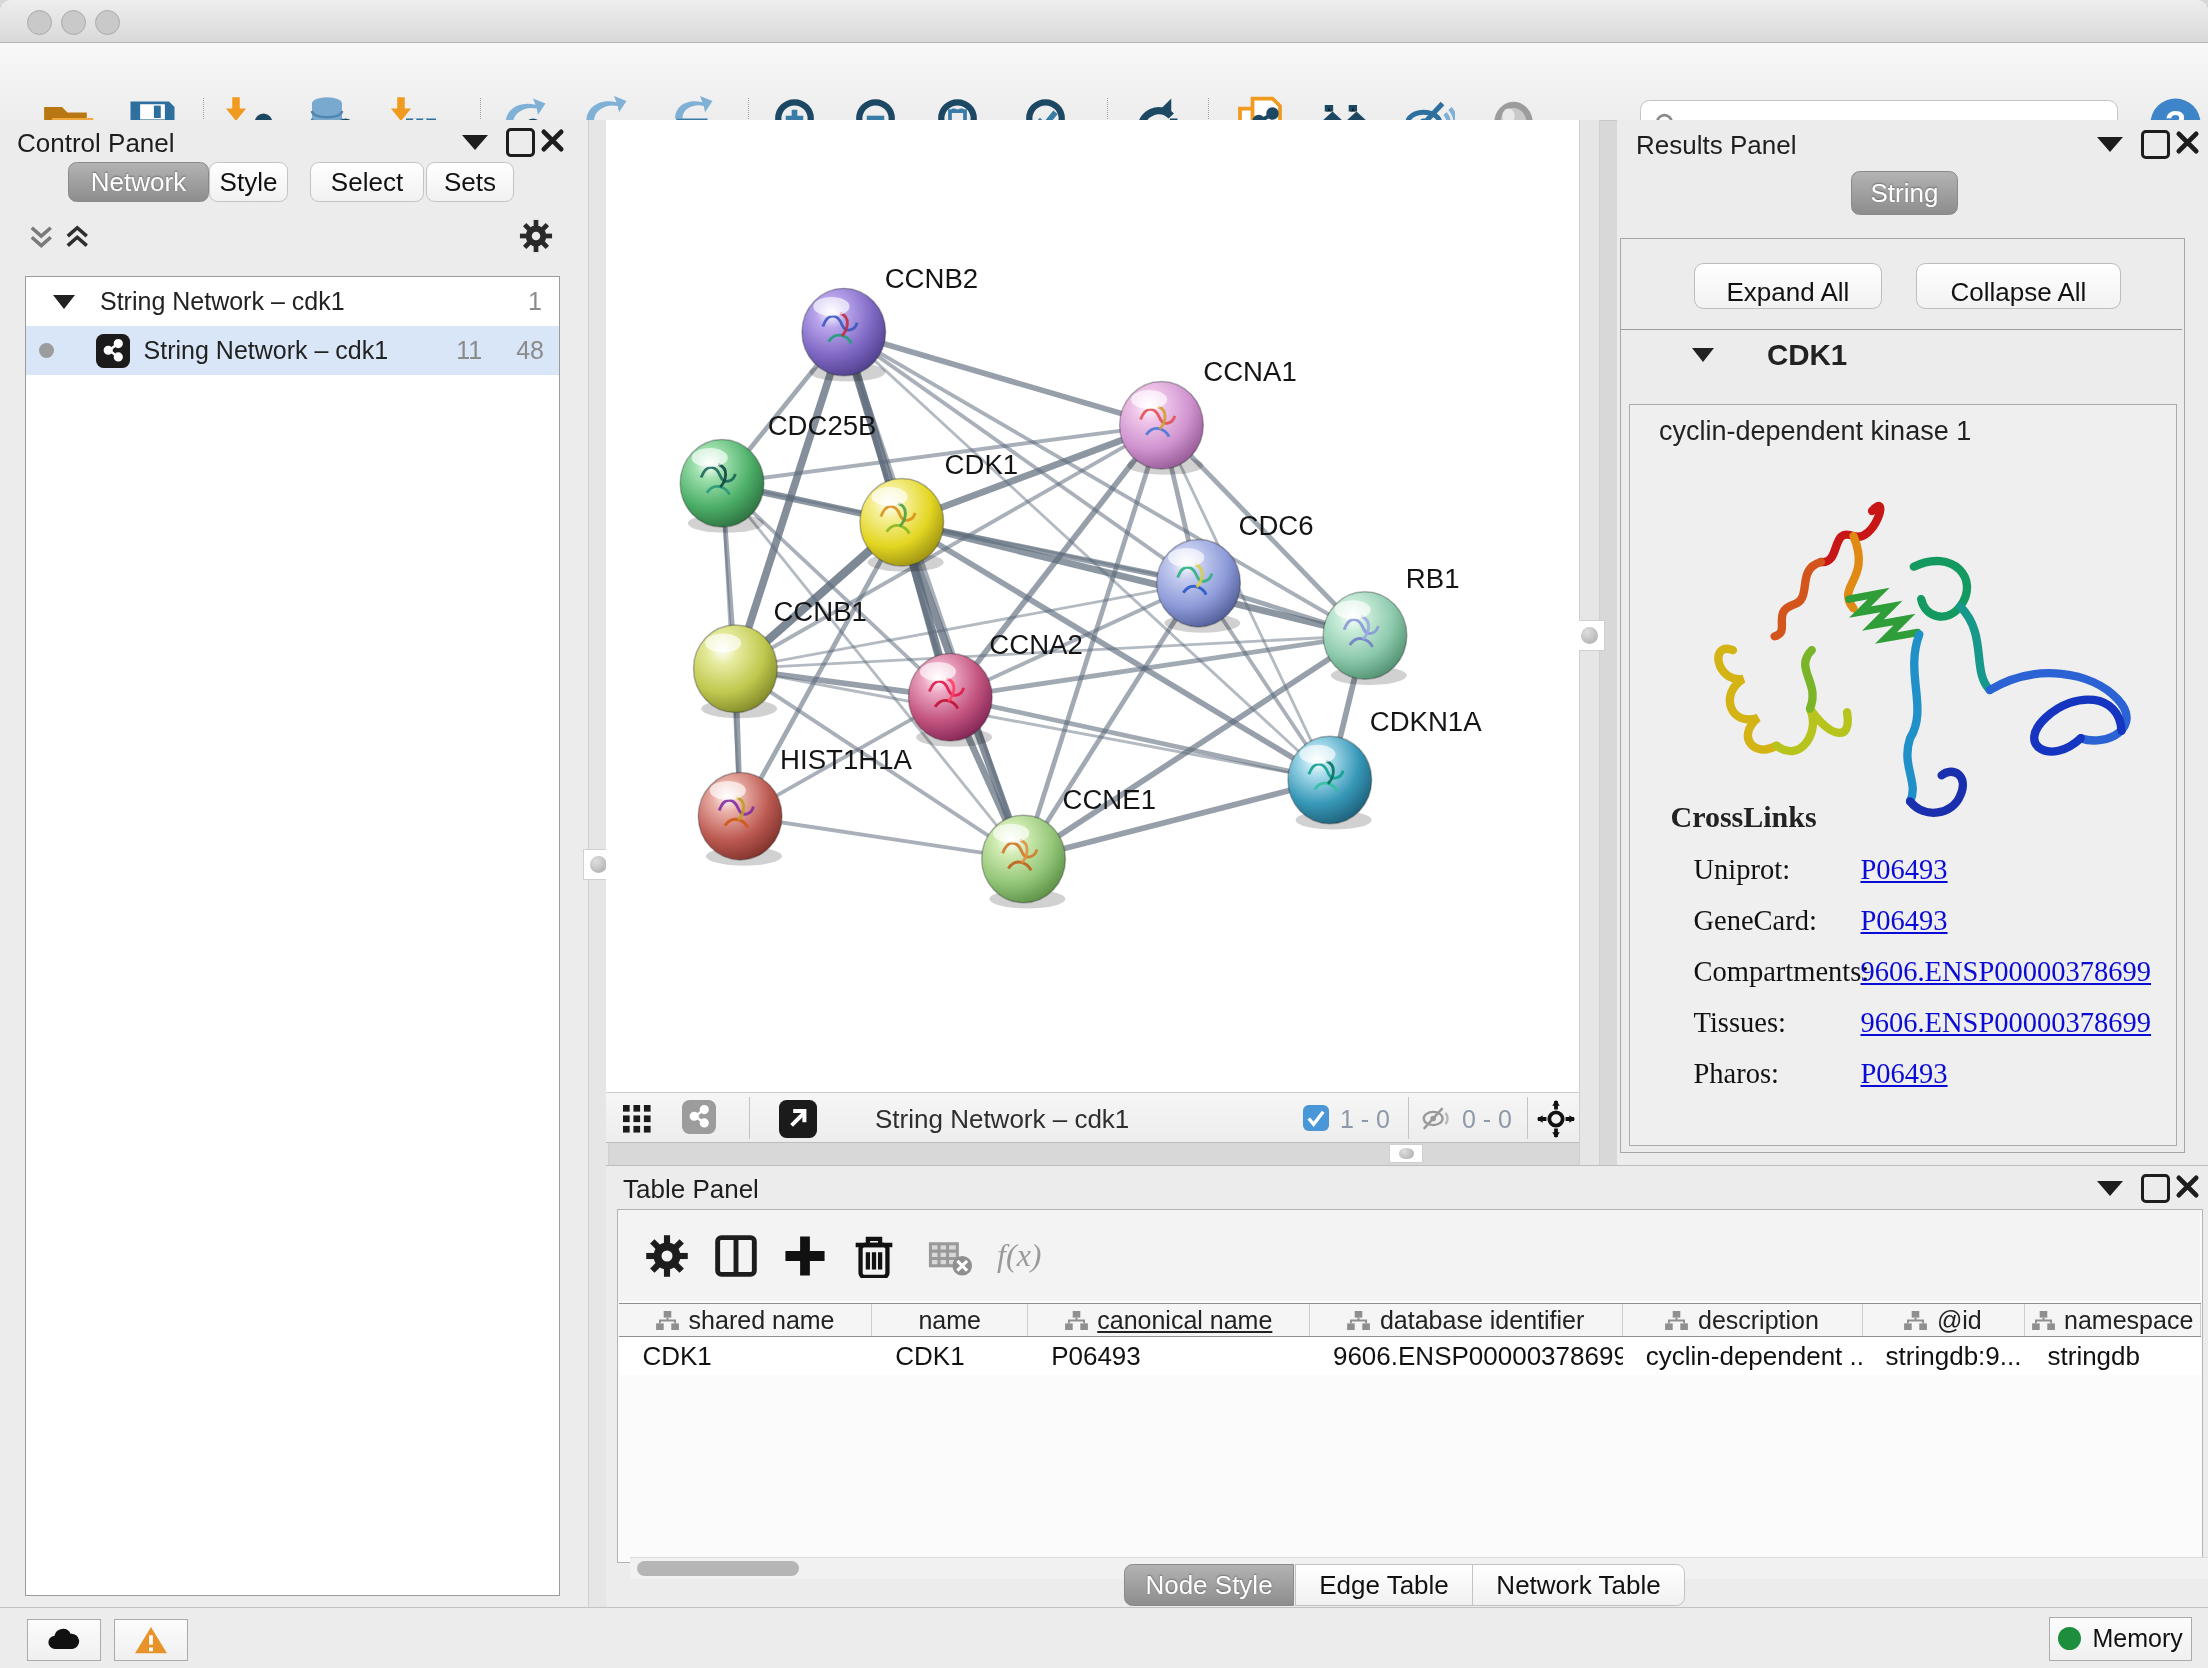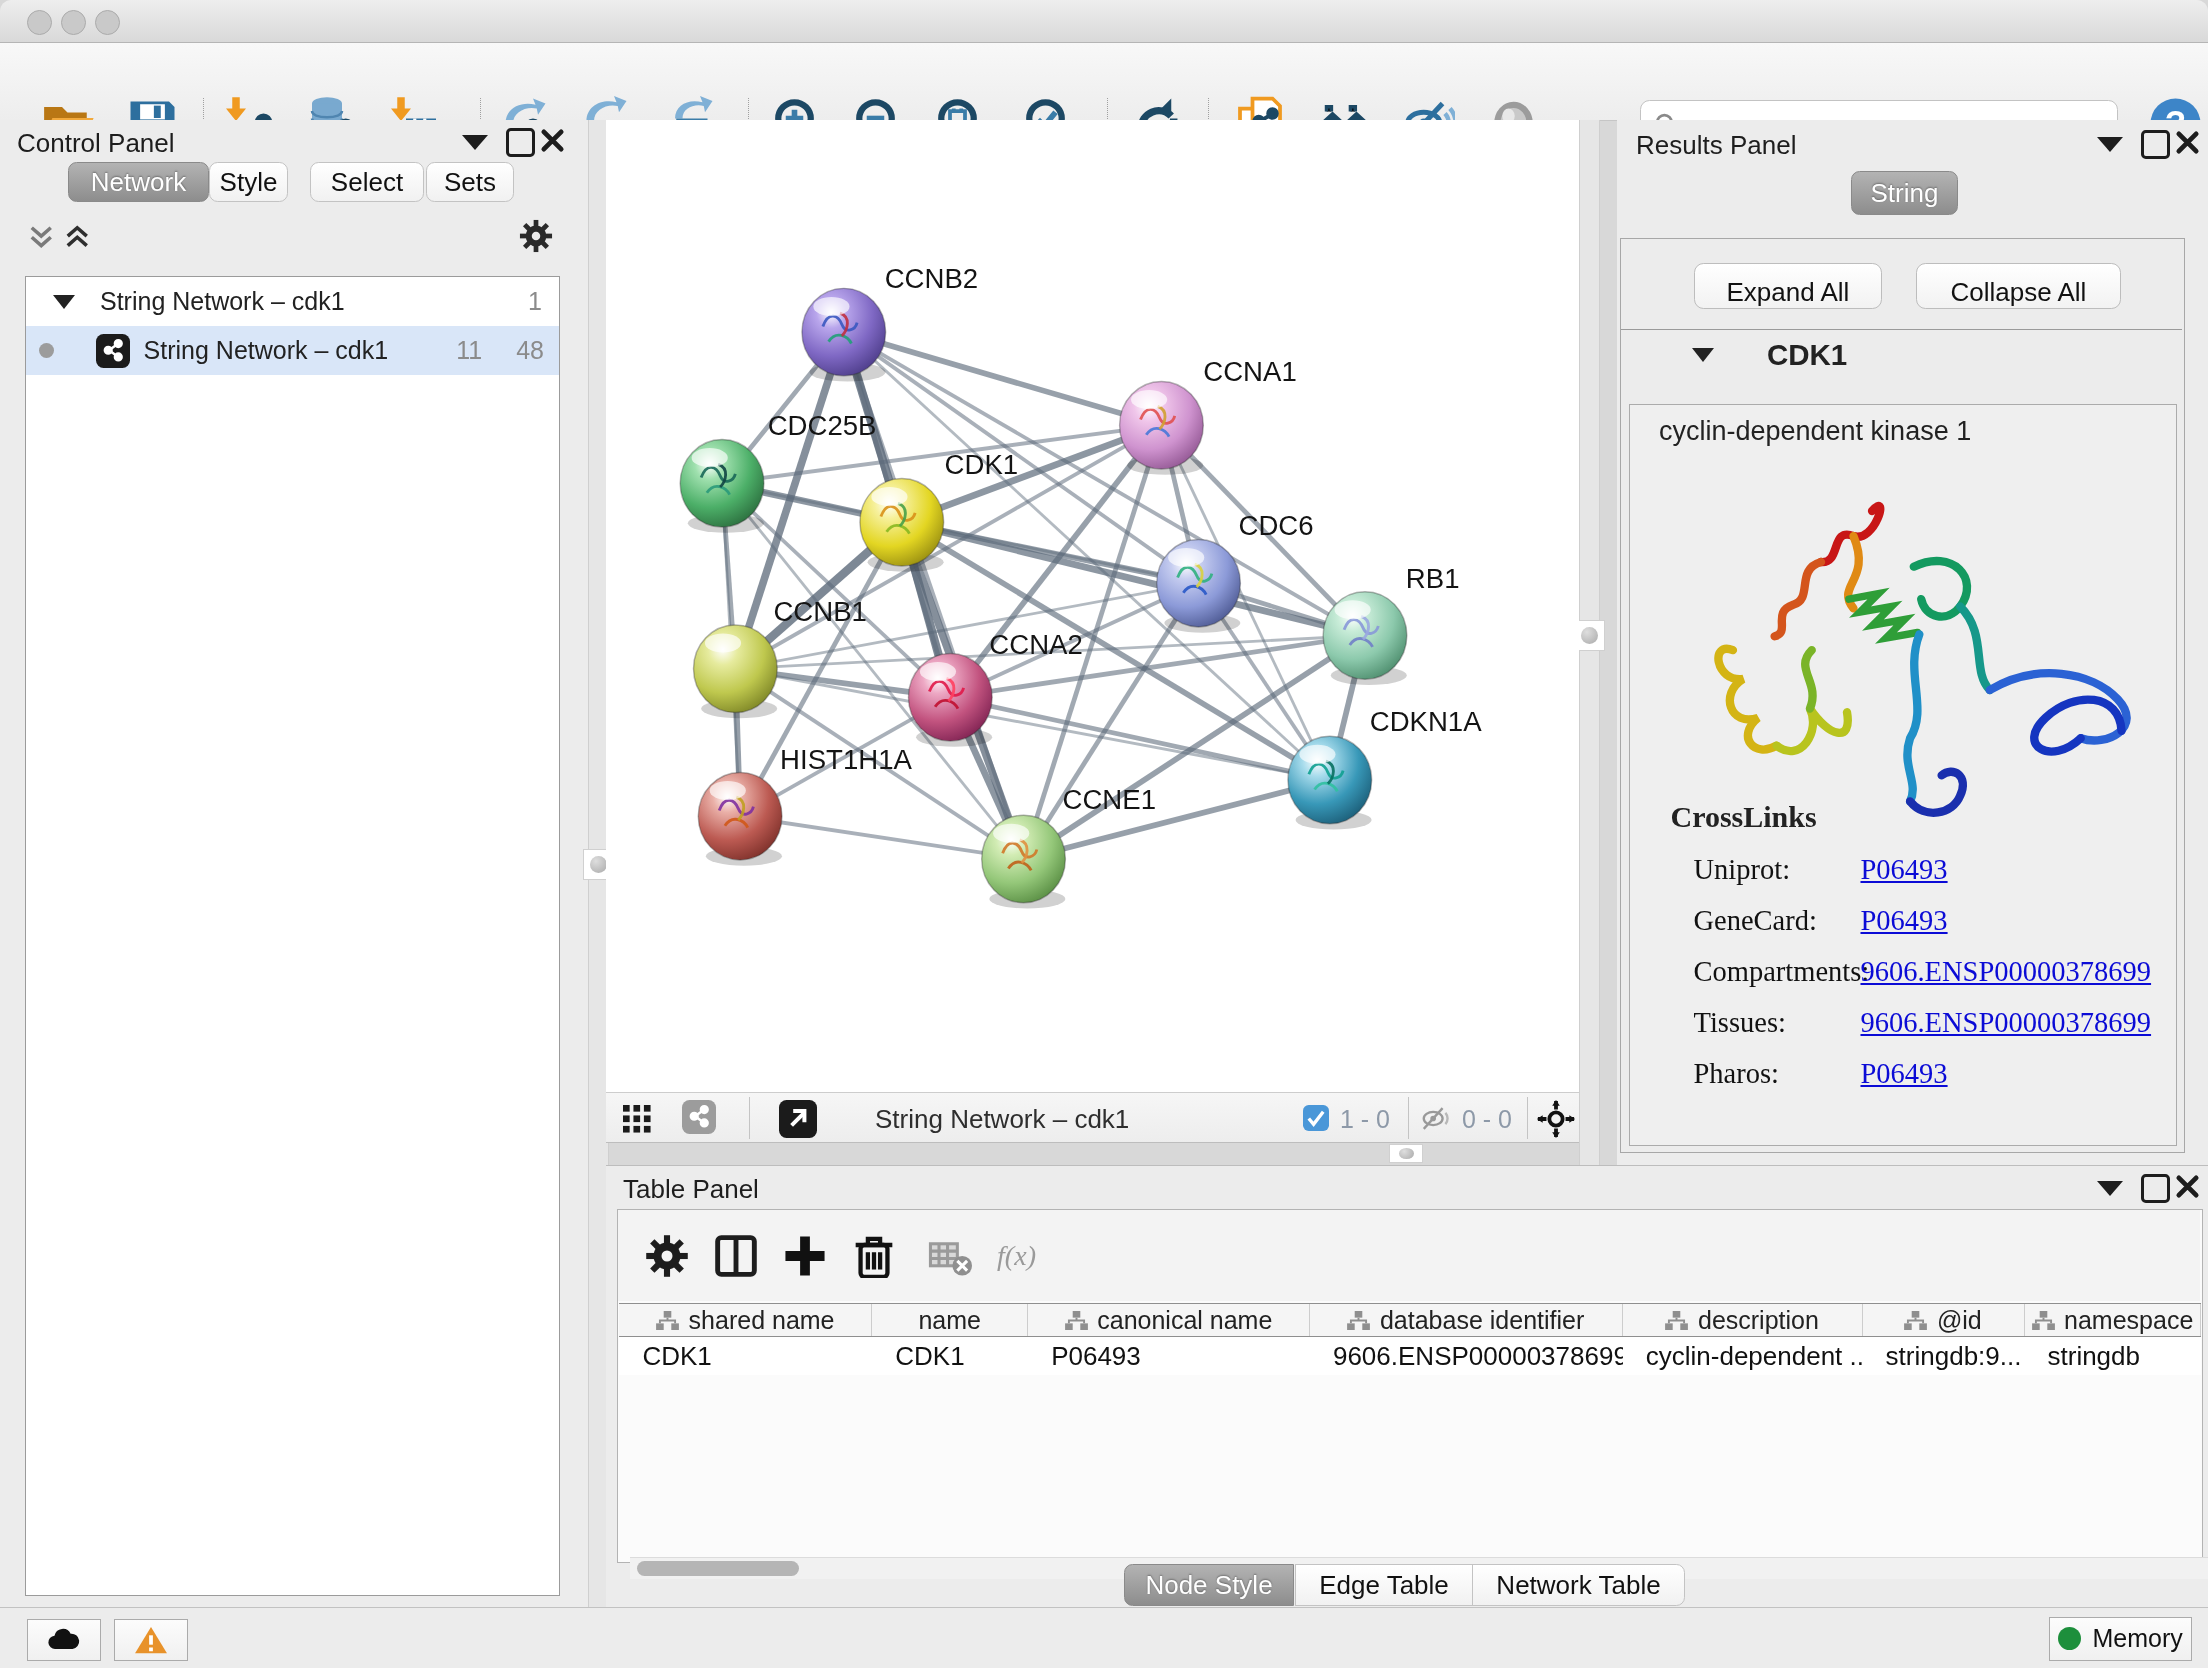--- a/index.html
+++ b/index.html
@@ -54,21 +54,21 @@
   #tbl-header{display:flex;border-top:1.9px solid #8f8f8f;border-bottom:1.9px solid #8f8f8f;background:#f5f5f5;height:34px;position:absolute;left:1.9px;top:93px;width:1582px;box-sizing:border-box;}
   .th{display:flex;align-items:center;justify-content:center;gap:9.5px;font-size:25px;color:#222;border-right:1px solid #cdcdcd;box-sizing:border-box;overflow:hidden;white-space:nowrap;}
   #tbl-row{display:flex;position:absolute;left:1.9px;top:127px;width:1582px;height:38px;background:#fff;}
   .td{font-size:26px;color:#111;display:flex;align-items:center;padding-left:23px;box-sizing:border-box;overflow:hidden;white-space:nowrap;}
   #tp-scroll{left:12.4px;top:347px;width:1582px;height:21px;background:#f1f1f1;border-top:1px solid #dcdcdc;}
   #tp-thumb{left:7.6px;top:2.9px;width:162px;height:15px;border-radius:7.6px;background:#b5b5b5;}
   
   #statusbar{left:0;top:1607px;width:2208px;height:61px;background:#ececec;border-top:1px solid #c2c2c2;box-sizing:border-box;}
   .sb-btn{top:10.5px;width:72px;height:40px;background:linear-gradient(#fcfcfc,#f0f0f0);border:1.9px solid #ababab;display:flex;align-items:center;justify-content:center;}
   #memory-btn{left:2049px;top:8.6px;width:141px;height:42px;background:linear-gradient(#fcfcfc,#f0f0f0);border:1.9px solid #ababab;display:flex;align-items:center;justify-content:center;gap:11.4px;font-size:25px;color:#111;}
-  .fx{font-family:"Liberation Serif",serif;font-style:italic;font-size:28px;color:#9a9a9a;}
+  .fx{font-family:"Liberation Serif",serif;font-style:italic;font-size:32px;color:#9a9a9a;}
   svg{display:block;}
   .node-label{font-size:29px;fill:#141414;font-family:"Liberation Sans",sans-serif;}
 </style>
 </head>
 <body>
 
 <div class="abs" id="titlebar">
   <div class="abs traffic" style="left:27px"></div>
   <div class="abs traffic" style="left:61px"></div>
   <div class="abs traffic" style="left:95px"></div>
@@ -733,21 +733,21 @@
               <rect x="0" y="13" width="8" height="7"></rect>
               <rect x="16" y="13" width="8" height="7"></rect>
             </g>
             <path d="M12,7 v3 M4,13 v-3 h16 v3" stroke="#8f8f8f" stroke-width="2" fill="none"></path>
           </svg>
           <span>shared name</span>
         </div>
         <div class="th" style="width: 156px;">
           <span>name</span>
         </div>
-        <div class="th" style="width: 282px;">
+        <div class="th" style="width: 282px; text-decoration: underline;">
           <svg width="23" height="19" viewBox="0 0 24 20">
             <g fill="#8f8f8f">
               <rect x="8" y="0" width="8" height="7"></rect>
               <rect x="0" y="13" width="8" height="7"></rect>
               <rect x="16" y="13" width="8" height="7"></rect>
             </g>
             <path d="M12,7 v3 M4,13 v-3 h16 v3" stroke="#8f8f8f" stroke-width="2" fill="none"></path>
           </svg>
           <span>canonical name</span>
         </div>

